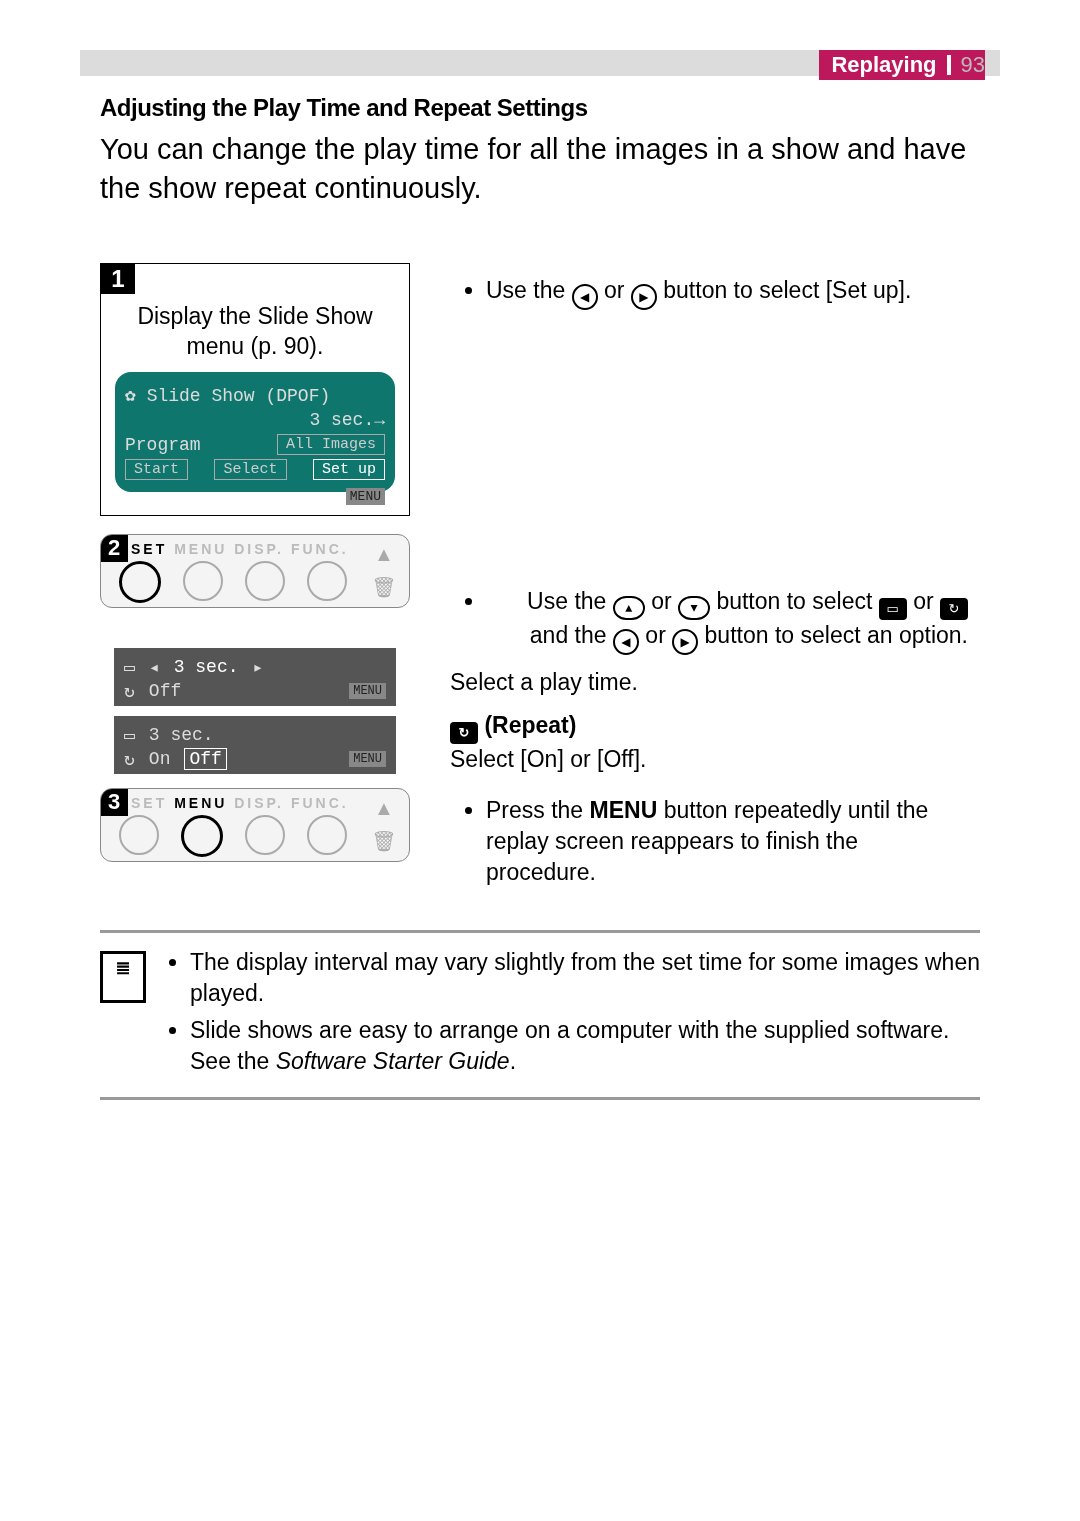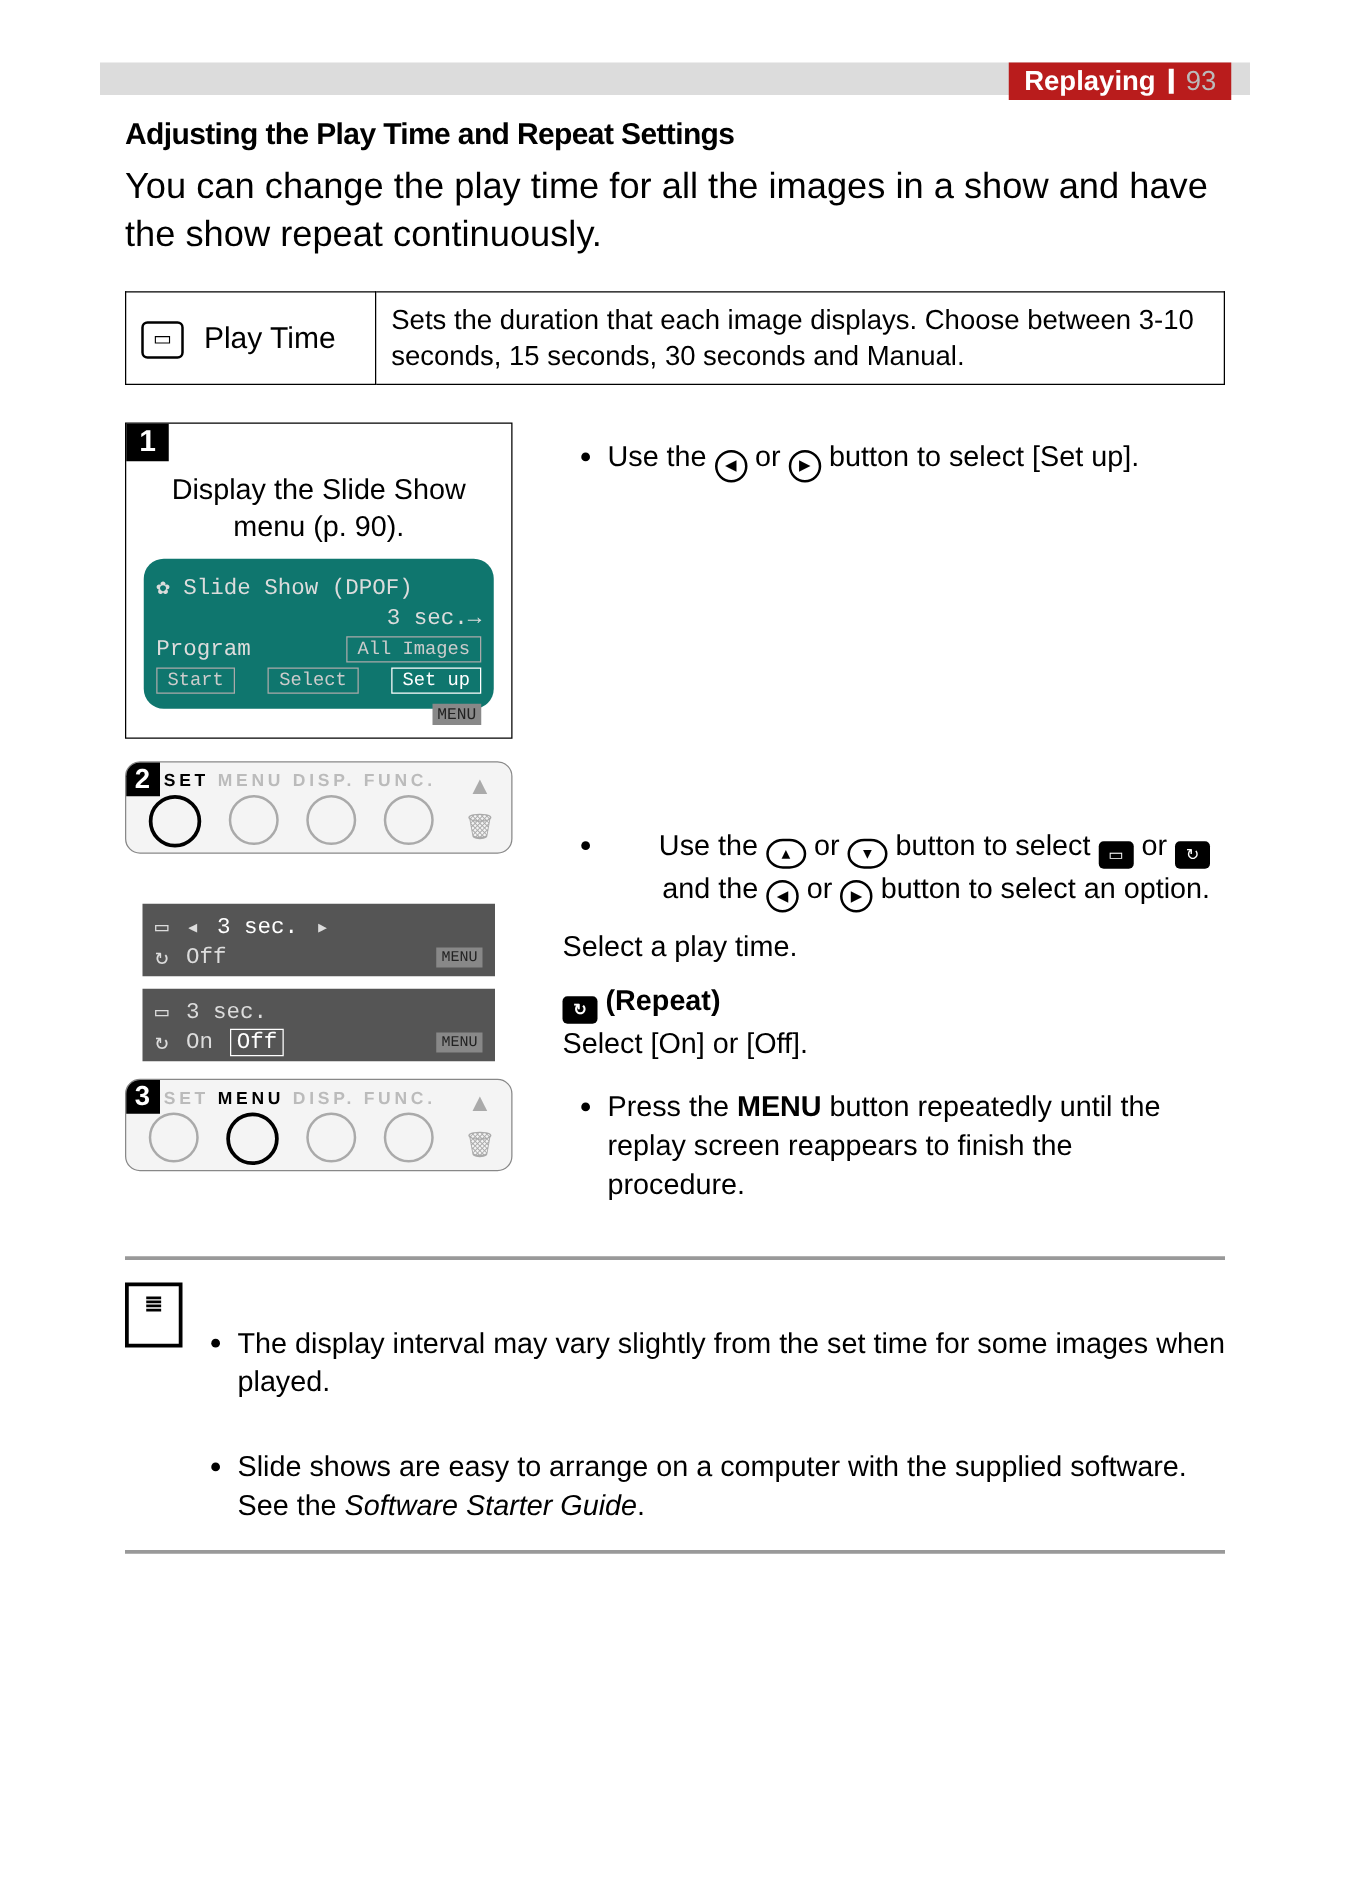--- a/index.html
+++ b/index.html
@@ -19,25 +19,25 @@
   .header-bar {
     position: relative;
     height: 26px;
     background: #dcdcdc;
     margin: 0 -20px 18px -20px;
   }
   .header-bar .tab {
     position: absolute;
     right: 15px;
     top: 0;
-    background: #b91c1c;
+    background: #be185d;
     color: #fff;
     font-weight: bold;
     font-size: 22px;
-    padding: 2px 12px 2px 12px;
+    padding: 2px 0 2px 12px;
     display: flex;
     align-items: center;
     gap: 10px;
   }
   .header-bar .tab .divider {
     width: 4px;
     height: 20px;
     background: #fff;
   }
   .header-bar .tab .pagenum {
@@ -235,48 +235,41 @@
   .note .note-icon {
     width:40px;height:44px;
     border:3px solid #000;
     display:flex;align-items:flex-start;justify-content:center;
     font-size:18px;font-weight:bold;
     padding-top:2px;
     flex-shrink:0;
     margin-top:4px;
   }
   .note ul { margin:0; padding-left:24px;}
-  .note li { margin-bottom:6px;margin-top:37px;}
+  .note li { margin-bottom:6px;}
   em.guide { font-style:italic;}
 </style>
 </head>
 <body>
 
 <div class="page">
 
   <div class="header-bar">
     <div class="tab">
       <span>Replaying</span>
       <span class="divider"></span>
       <span class="pagenum">93</span>
     </div>
   </div>
 
   <h1 class="title">Adjusting the Play Time and Repeat Settings</h1>
   <div class="intro">You can change the play time for all the images in a show and have the show repeat continuously.</div>
 
   <table class="opts">
     <tbody>
-        <tr>
-      <td class="iconcell">
-        <span class="iconbox">▭</span>
-        <span class="play-time-label">Play Time</span>
-      </td>
-      <td>Sets the duration that each image displays. Choose between 3-10 seconds, 15 seconds, 30 seconds and Manual.</td>
-    </tr>
   </tbody>
     </table>
 
   <div class="steps">
 
     <div class="step1-box">
       <div class="badge-row"><span class="stepbadge">1</span></div>
       <div class="step1-caption">Display the Slide Show menu (p. 90).</div>
       <div class="lcd">
         <div class="row">

